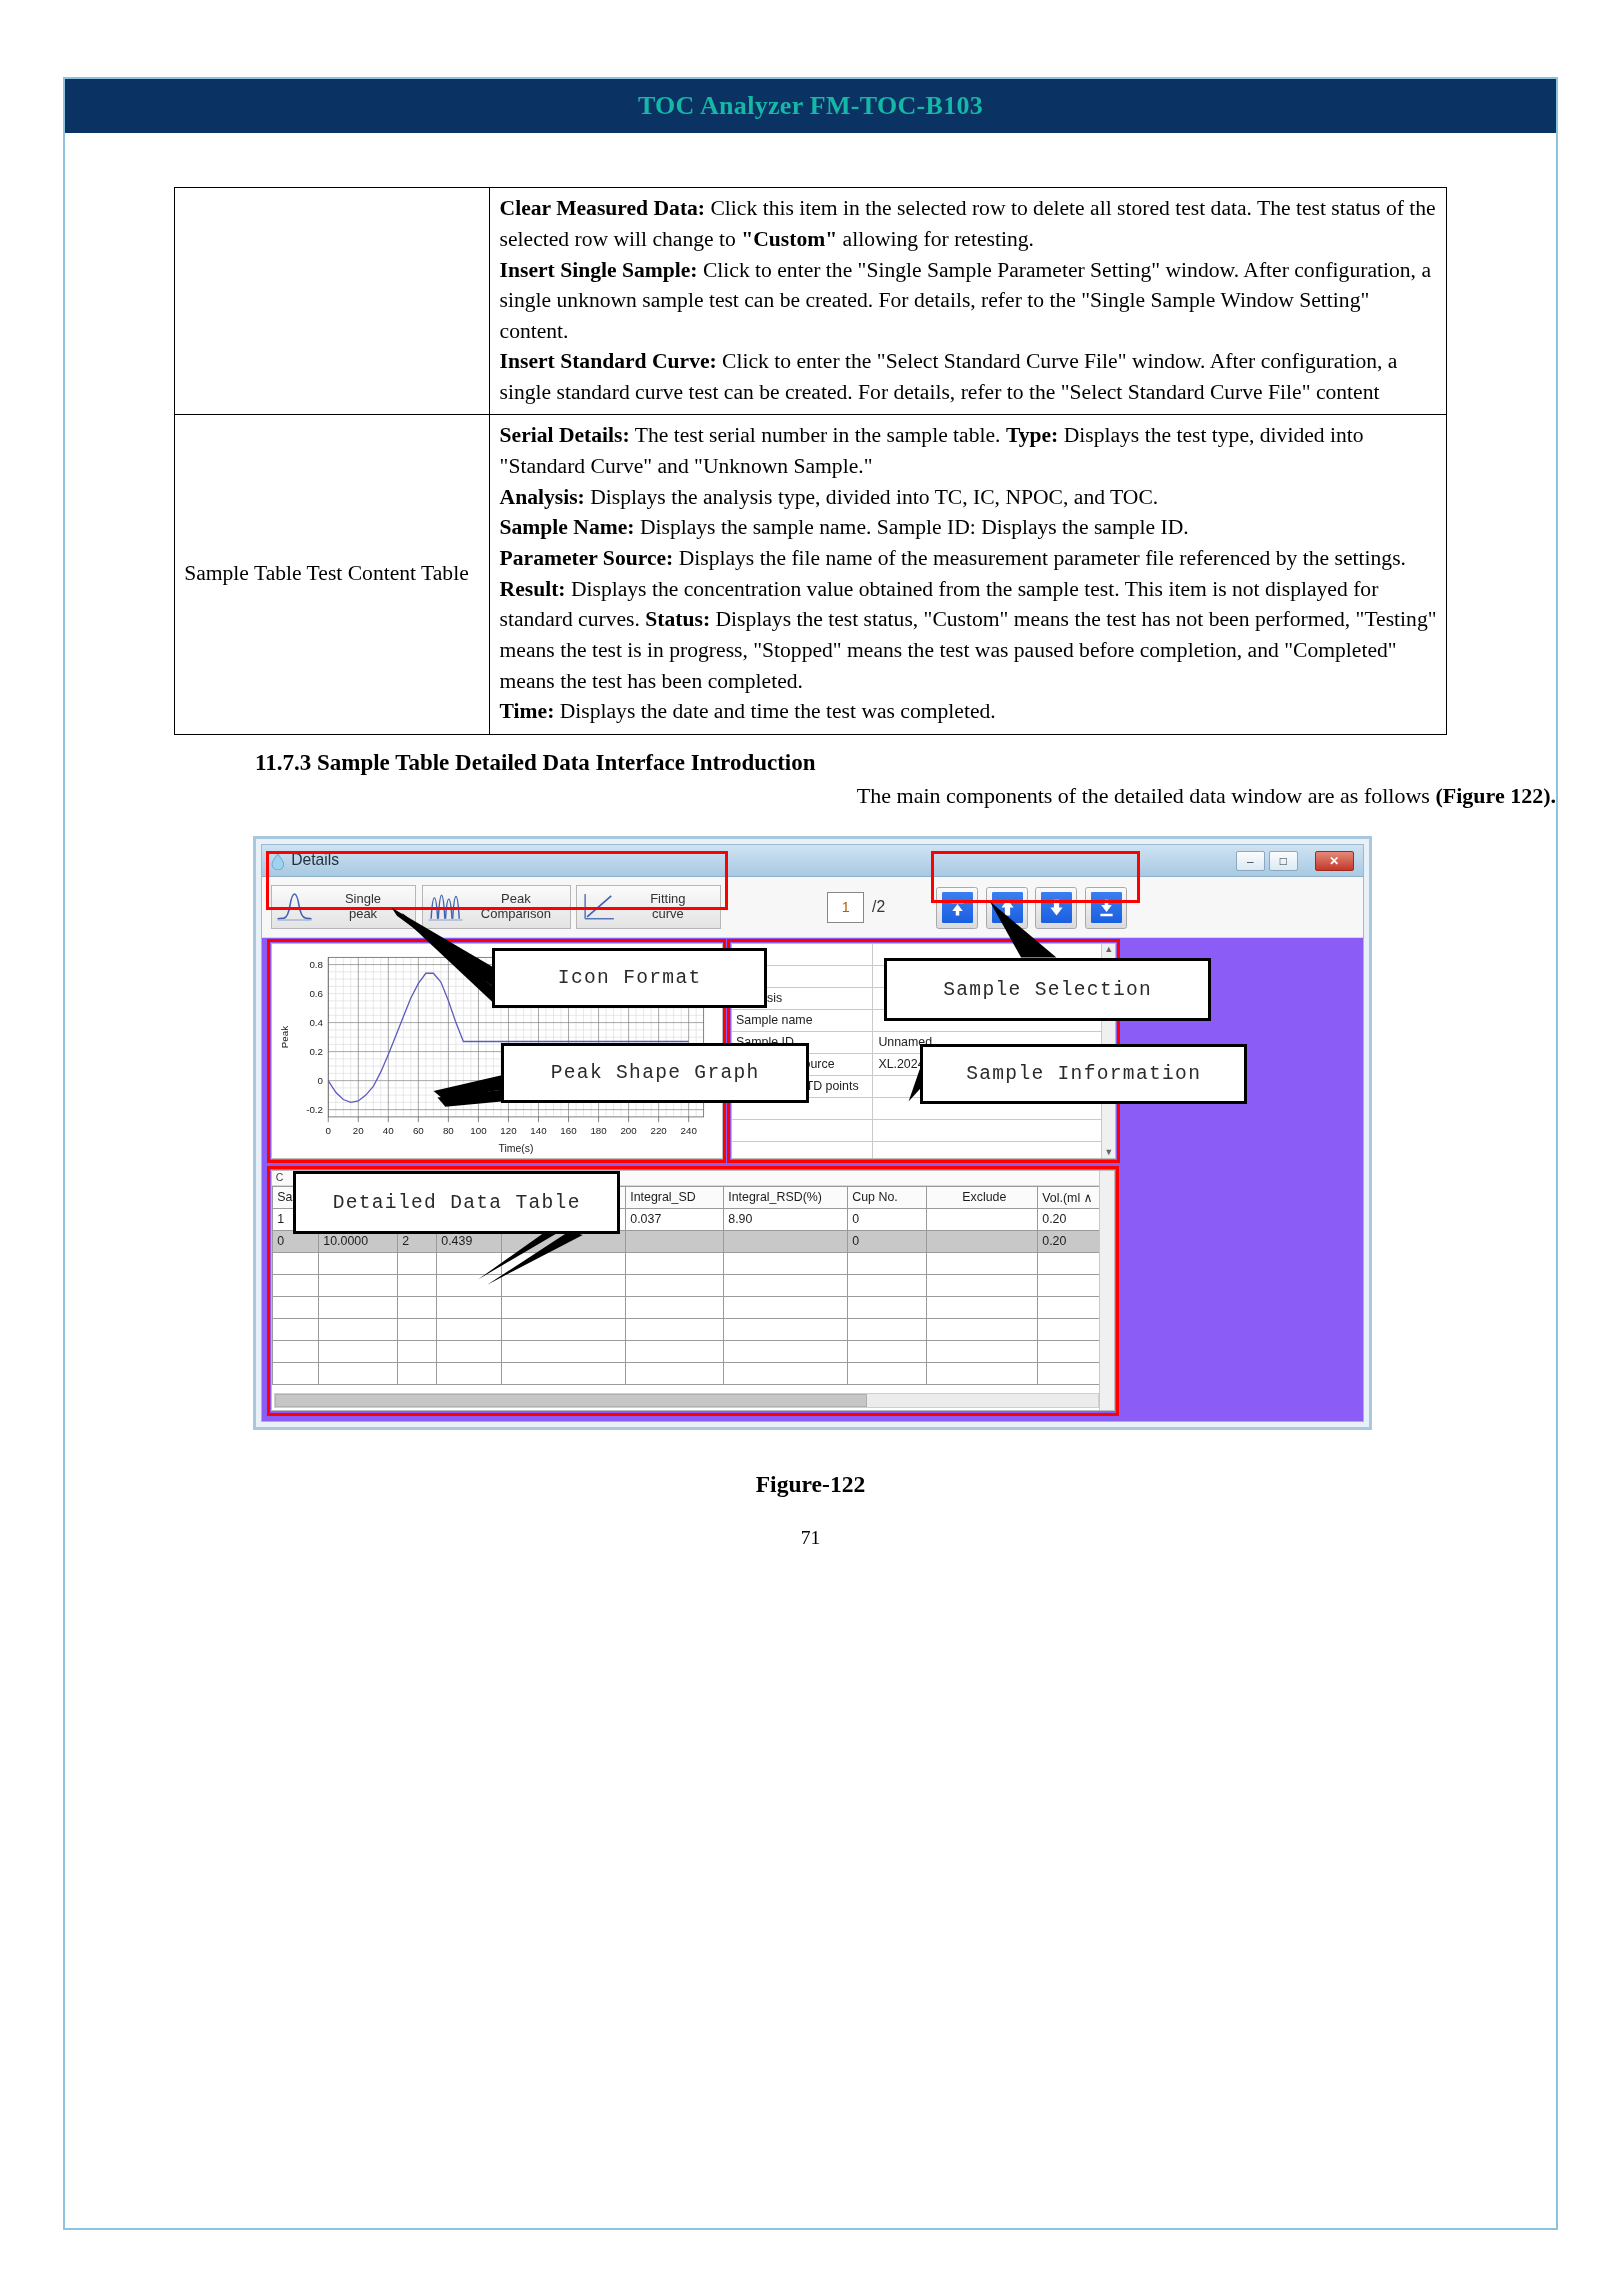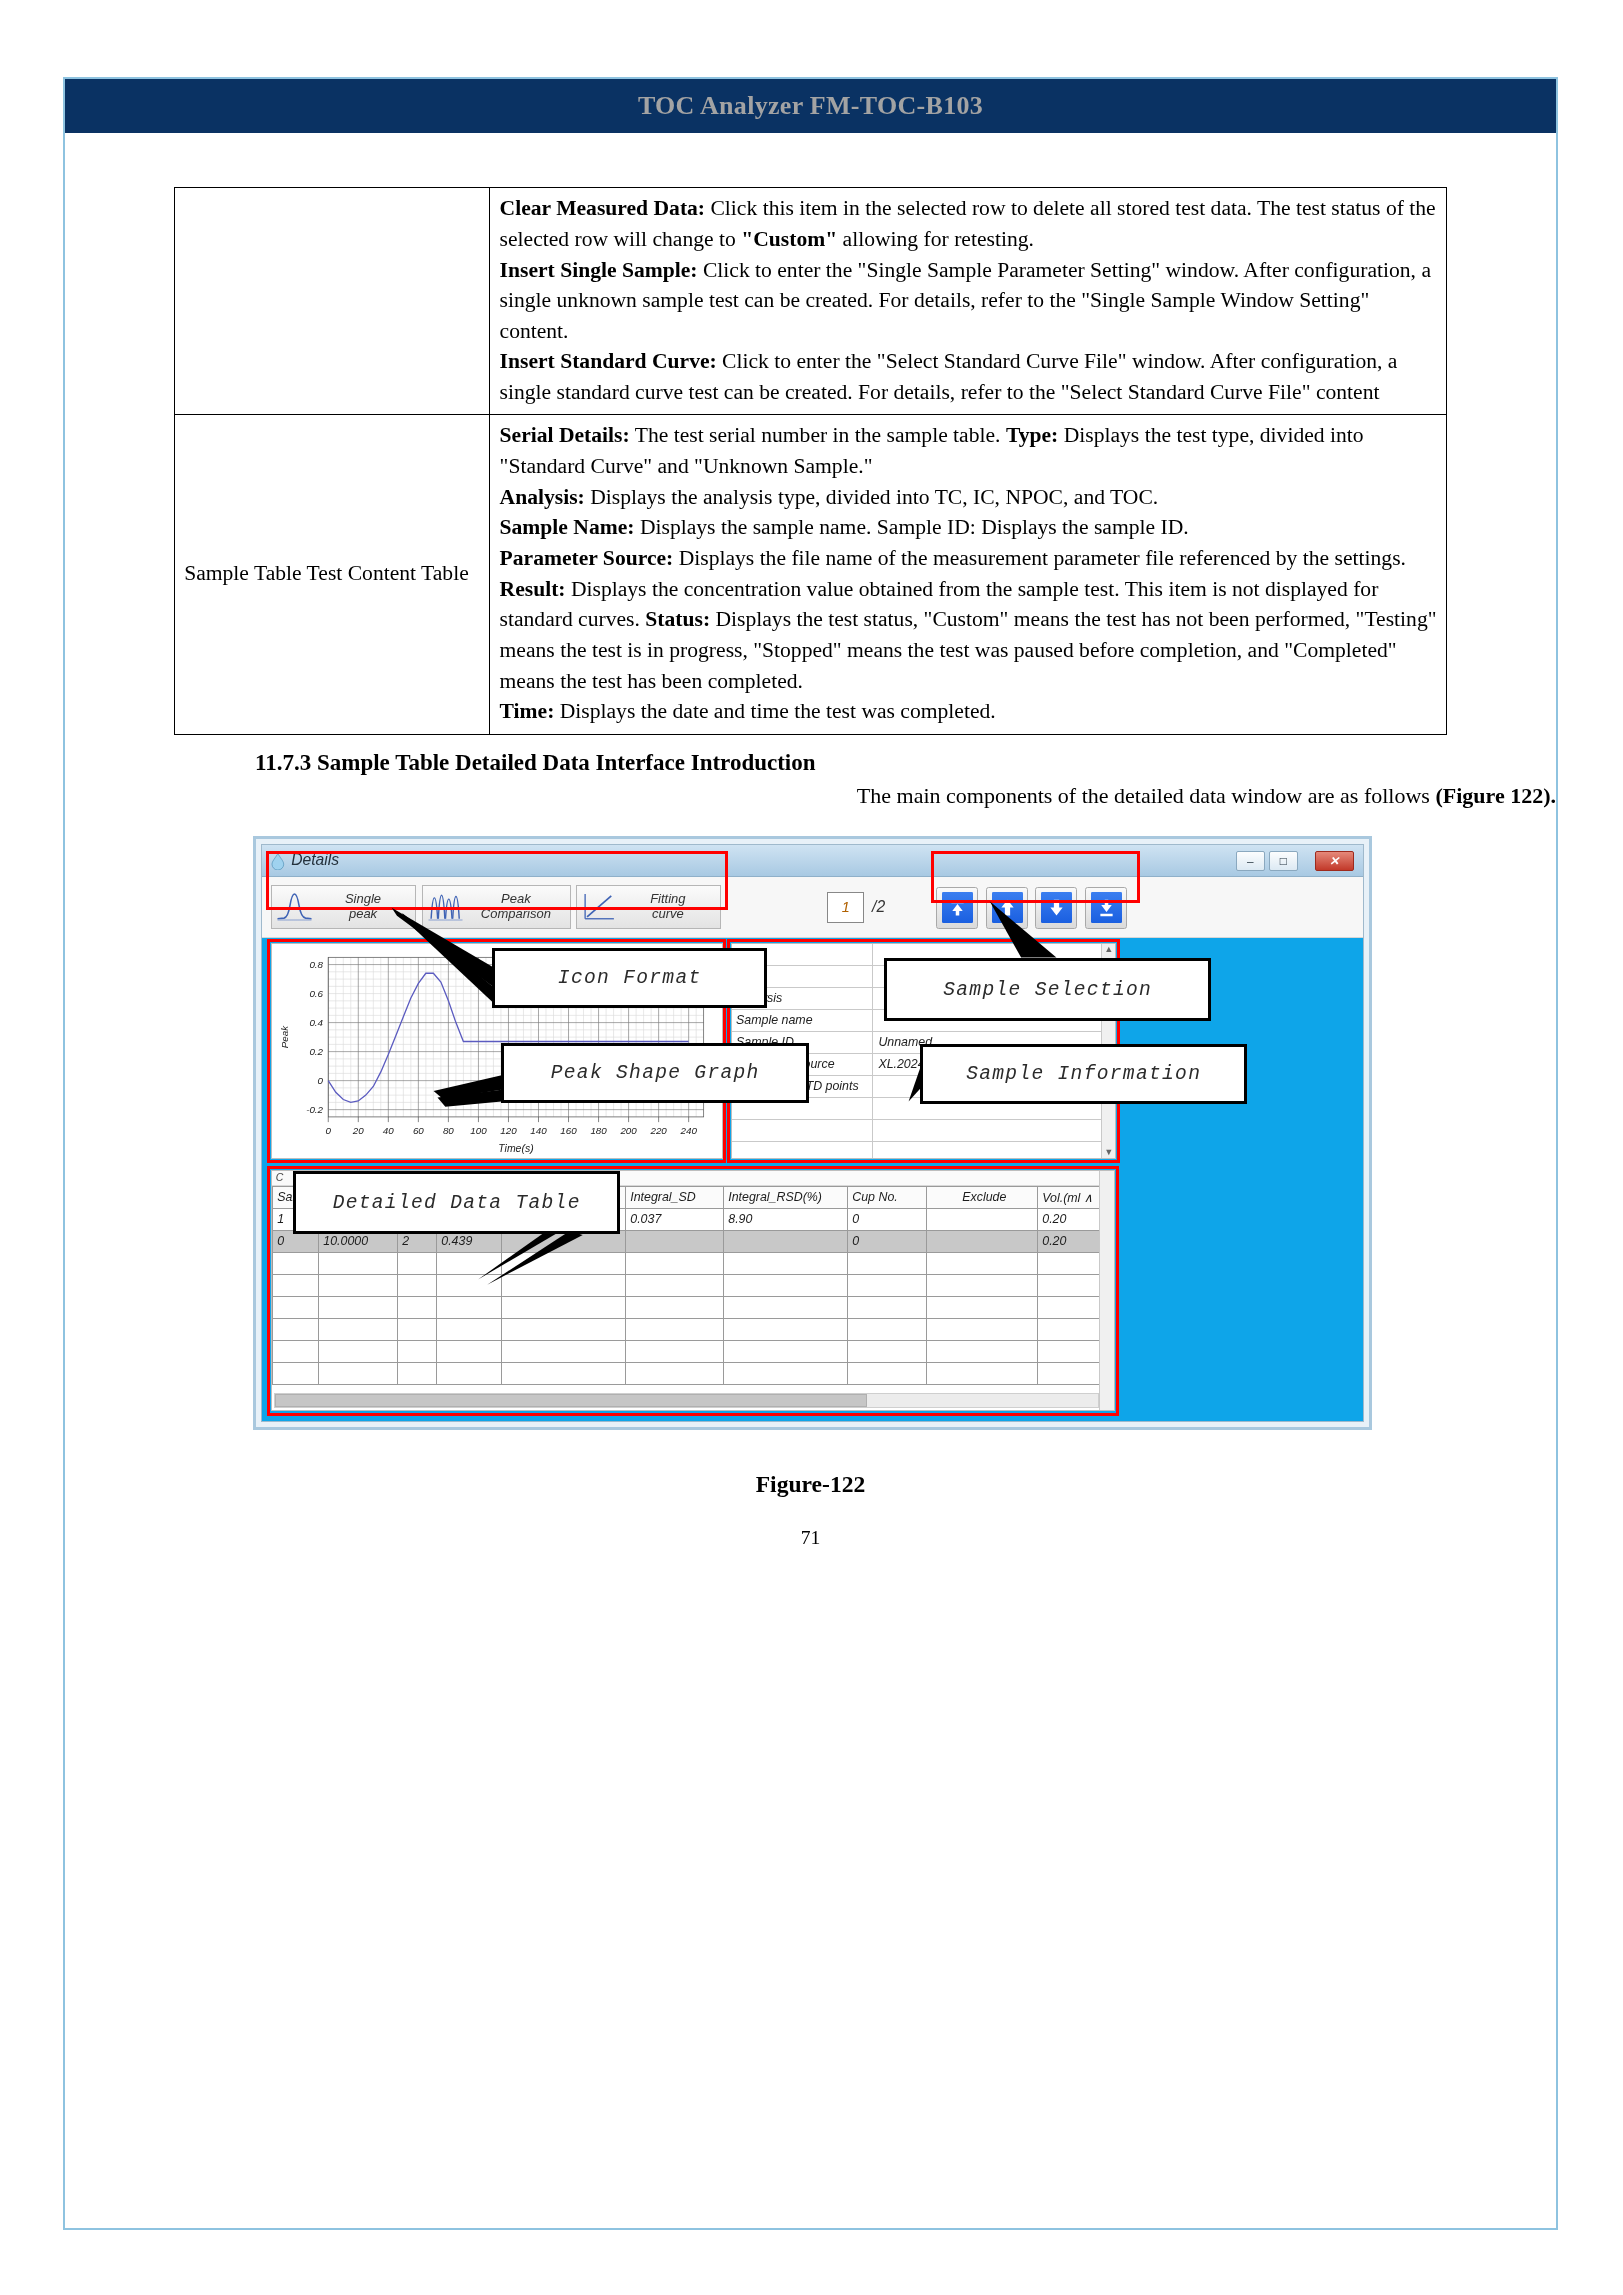--- a/index.html
+++ b/index.html
@@ -20,21 +20,21 @@
   }
 
   
   #header-band{
     position:absolute;left:0;top:0;
     width:100%;height:54px;
     background:#0a3263;
     display:flex;align-items:center;justify-content:center;
   }
   #header-title{
-    color:#a3a3a3;
+    color:#14b8a6;
     font-family:"Liberation Serif",serif;
     font-weight:bold;
     font-size:26px;
     letter-spacing:0.3px;
   }
 
   
   #content{
     position:absolute;left:0;top:54px;
     width:100%;
@@ -86,24 +86,23 @@
   }
   
   #win{
     position:absolute;inset:0;
     background:#e8f1f8;
     border:3.3px solid #a9c8de;
     box-sizing:border-box;
   }
   #win-inner{
     position:absolute;left:5.2px;top:5.2px;right:5.2px;bottom:5.2px;
-    background:#0ea5e9;
+    background:#8b5cf6;
     border:0.7px solid #9fb9cc;
     box-sizing:border-box;
-    font-style:italic;
   }
   
   #titlebar{
     position:absolute;left:0;top:0;right:0;height:31px;
     background:linear-gradient(#cfe3f2,#a8c9e3);
     border-bottom:0.7px solid #8fb0c9;
   }
   #win-icon{
     position:absolute;left:7.9px;top:7.2px;width:15.7px;height:17px;
   }

